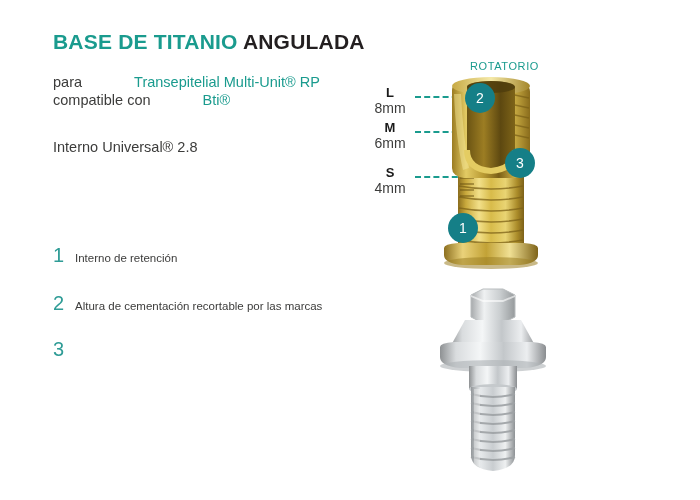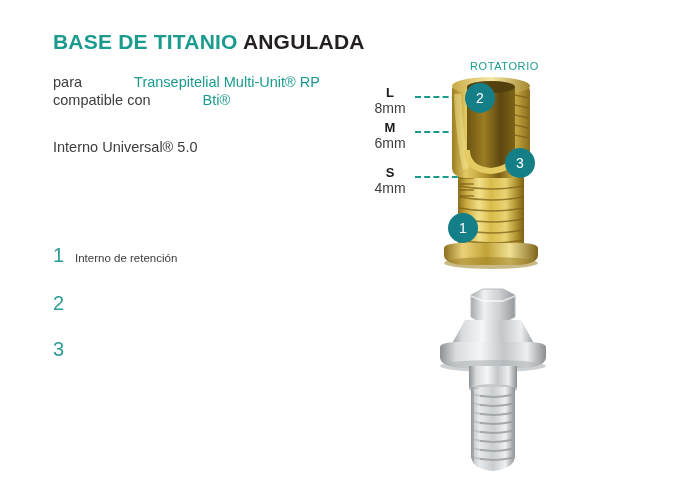--- a/index.html
+++ b/index.html
@@ -85,28 +85,29 @@
   </div>
 
   <div class="subline" id="sub1">
     <span>para </span><span class="hl">Transepitelial Multi-Unit® RP</span>
   </div>
 
   <div class="subline" id="sub2">
     <span>compatible con </span><span class="hl">Bti®</span>
   </div>
 
-  <div class="subline" id="sub3">Interno Universal® 5.0</div>
+  <div class="subline" id="sub3">Interno Universal® 2.8</div>
 
   <div class="legend-row" id="leg1">
     <span class="leg-num">1</span>
     <span class="leg-text">Interno de retención</span>
   </div>
   <div class="legend-row" id="leg2">
     <span class="leg-num">2</span>
+    <span class="leg-text">Altura de cementación recortable por las marcas</span>
   </div>
   <div class="legend-row" id="leg3">
     <span class="leg-num">3</span>
   </div>
 
   <div id="diagram">
 
     <div class="rot-label">ROTATORIO</div>
 
     <div class="size" id="sizeL">

